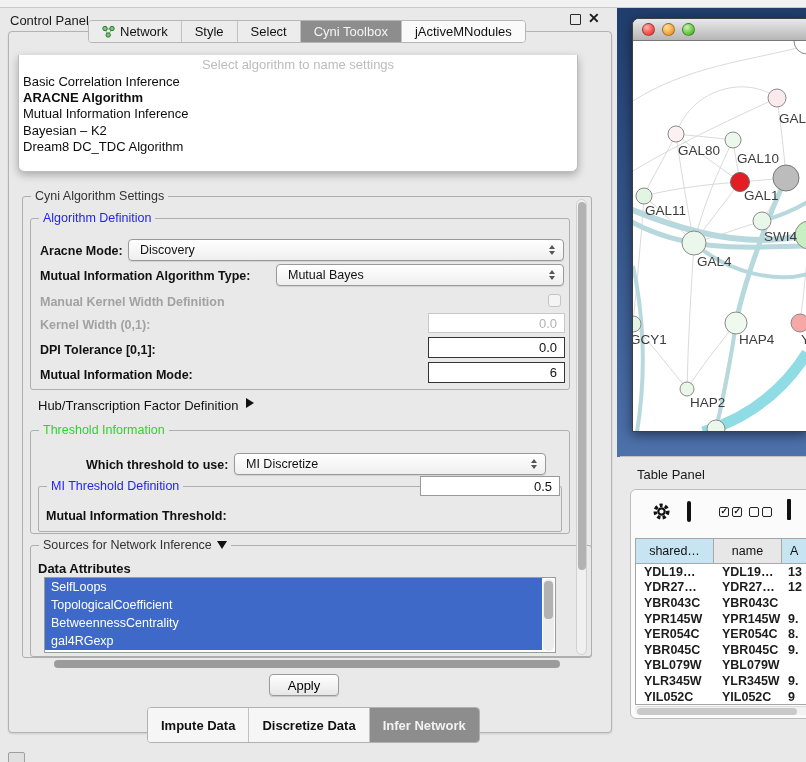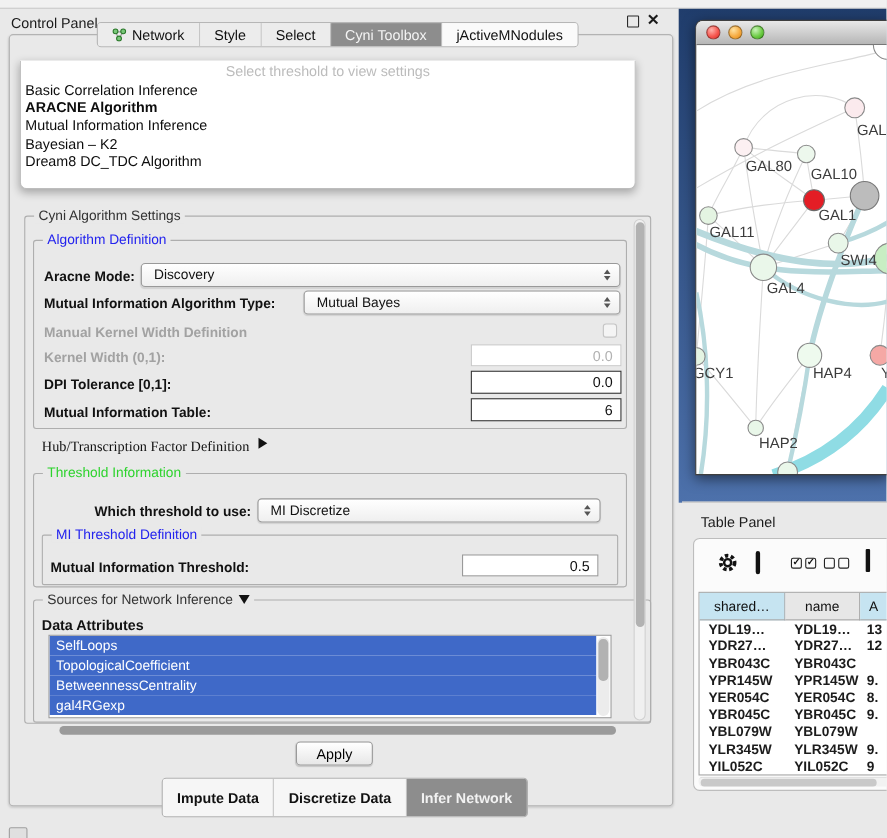--- a/index.html
+++ b/index.html
@@ -134,21 +134,21 @@
   </div>
   <div class="seg sel">
     <span>Cyni Toolbox</span>
   </div>
   <div class="seg white">
     <span>jActiveMNodules</span>
   </div>
 </nav>
 
 <div class="abs algo-overlay">
-  <div class="algo-ph">Select threshold to view settings</div>
+  <div class="algo-ph">Select algorithm to name settings</div>
   <div class="algo-item">Basic Correlation Inference</div>
   <div class="algo-item selbold">ARACNE Algorithm</div>
   <div class="algo-item">Mutual Information Inference</div>
   <div class="algo-item">Bayesian – K2</div>
   <div class="algo-item">Dream8 DC_TDC Algorithm</div>
 </div>
 
 <div class="groupbox" style="left:22px;top:196px;width:570px;height:462px;">
   <span class="legend">Cyni Algorithm Settings</span>
 </div>
@@ -175,46 +175,46 @@
 <span class="lbl dis" style="left:40px;top:295px;">Manual Kernel Width Definition</span>
 <span class="cb-dis" style="left:548px;top:294px;"></span>
 <span class="lbl dis" style="left:40px;top:318px;">Kernel Width (0,1):</span>
 <div class="field dis" style="left:428px;top:313px;width:137px;">
   <span>0.0</span>
 </div>
 <span class="lbl" style="left:40px;top:343px;">DPI Tolerance [0,1]:</span>
 <div class="field strong" style="left:428px;top:337px;width:137px;">
   <span>0.0</span>
 </div>
-<span class="lbl" style="left:40px;top:368px;">Mutual Information Table:</span>
+<span class="lbl" style="left:40px;top:368px;">Mutual Information Mode:</span>
 <div class="field strong" style="left:428px;top:362px;width:137px;">
   <span>6</span>
 </div>
 
-<span class="lbl plain" style="left:38px;top:398px;display:flex;gap:8px;font-family:Liberation Serif, serif;">
+<span class="lbl plain" style="left:38px;top:398px;display:flex;gap:8px;">
   <span>Hub/Transcription Factor Definition</span>
   <span class="tri-right"></span>
 </span>
 
 <div class="groupbox" style="left:30px;top:430px;width:540px;height:104px;">
   <span class="legend green">Threshold Information</span>
 </div>
 <span class="lbl" style="left:86px;top:458px;">Which threshold to use:</span>
 <div class="combo" style="left:234px;top:453px;width:312px;">
   <span>MI Discretize</span>
   <span class="spin">
       <span class="tri-u"></span>
       <span class="tri-d"></span>
     </span>
 </div>
 <div class="groupbox" style="left:38px;top:486px;width:524px;height:46px;border-radius:2px;">
   <span class="legend blue">MI Threshold Definition</span>
 </div>
 <span class="lbl" style="left:46px;top:509px;">Mutual Information Threshold:</span>
-<div class="field" style="left:420px;top:504px;width:124px;justify-content:flex-end;">
+<div class="field" style="left:420px;top:476px;width:140px;justify-content:flex-end;">
   <span>0.5</span>
 </div>
 
 <div class="groupbox" style="left:30px;top:545px;width:562px;height:112px;">
   <span class="legend">
     <span>Sources for Network Inference</span>
     <span class="tri-down"></span>
   </span>
 </div>
 <span class="lbl" style="left:38px;top:561px;font-size:13px;">Data Attributes</span>

